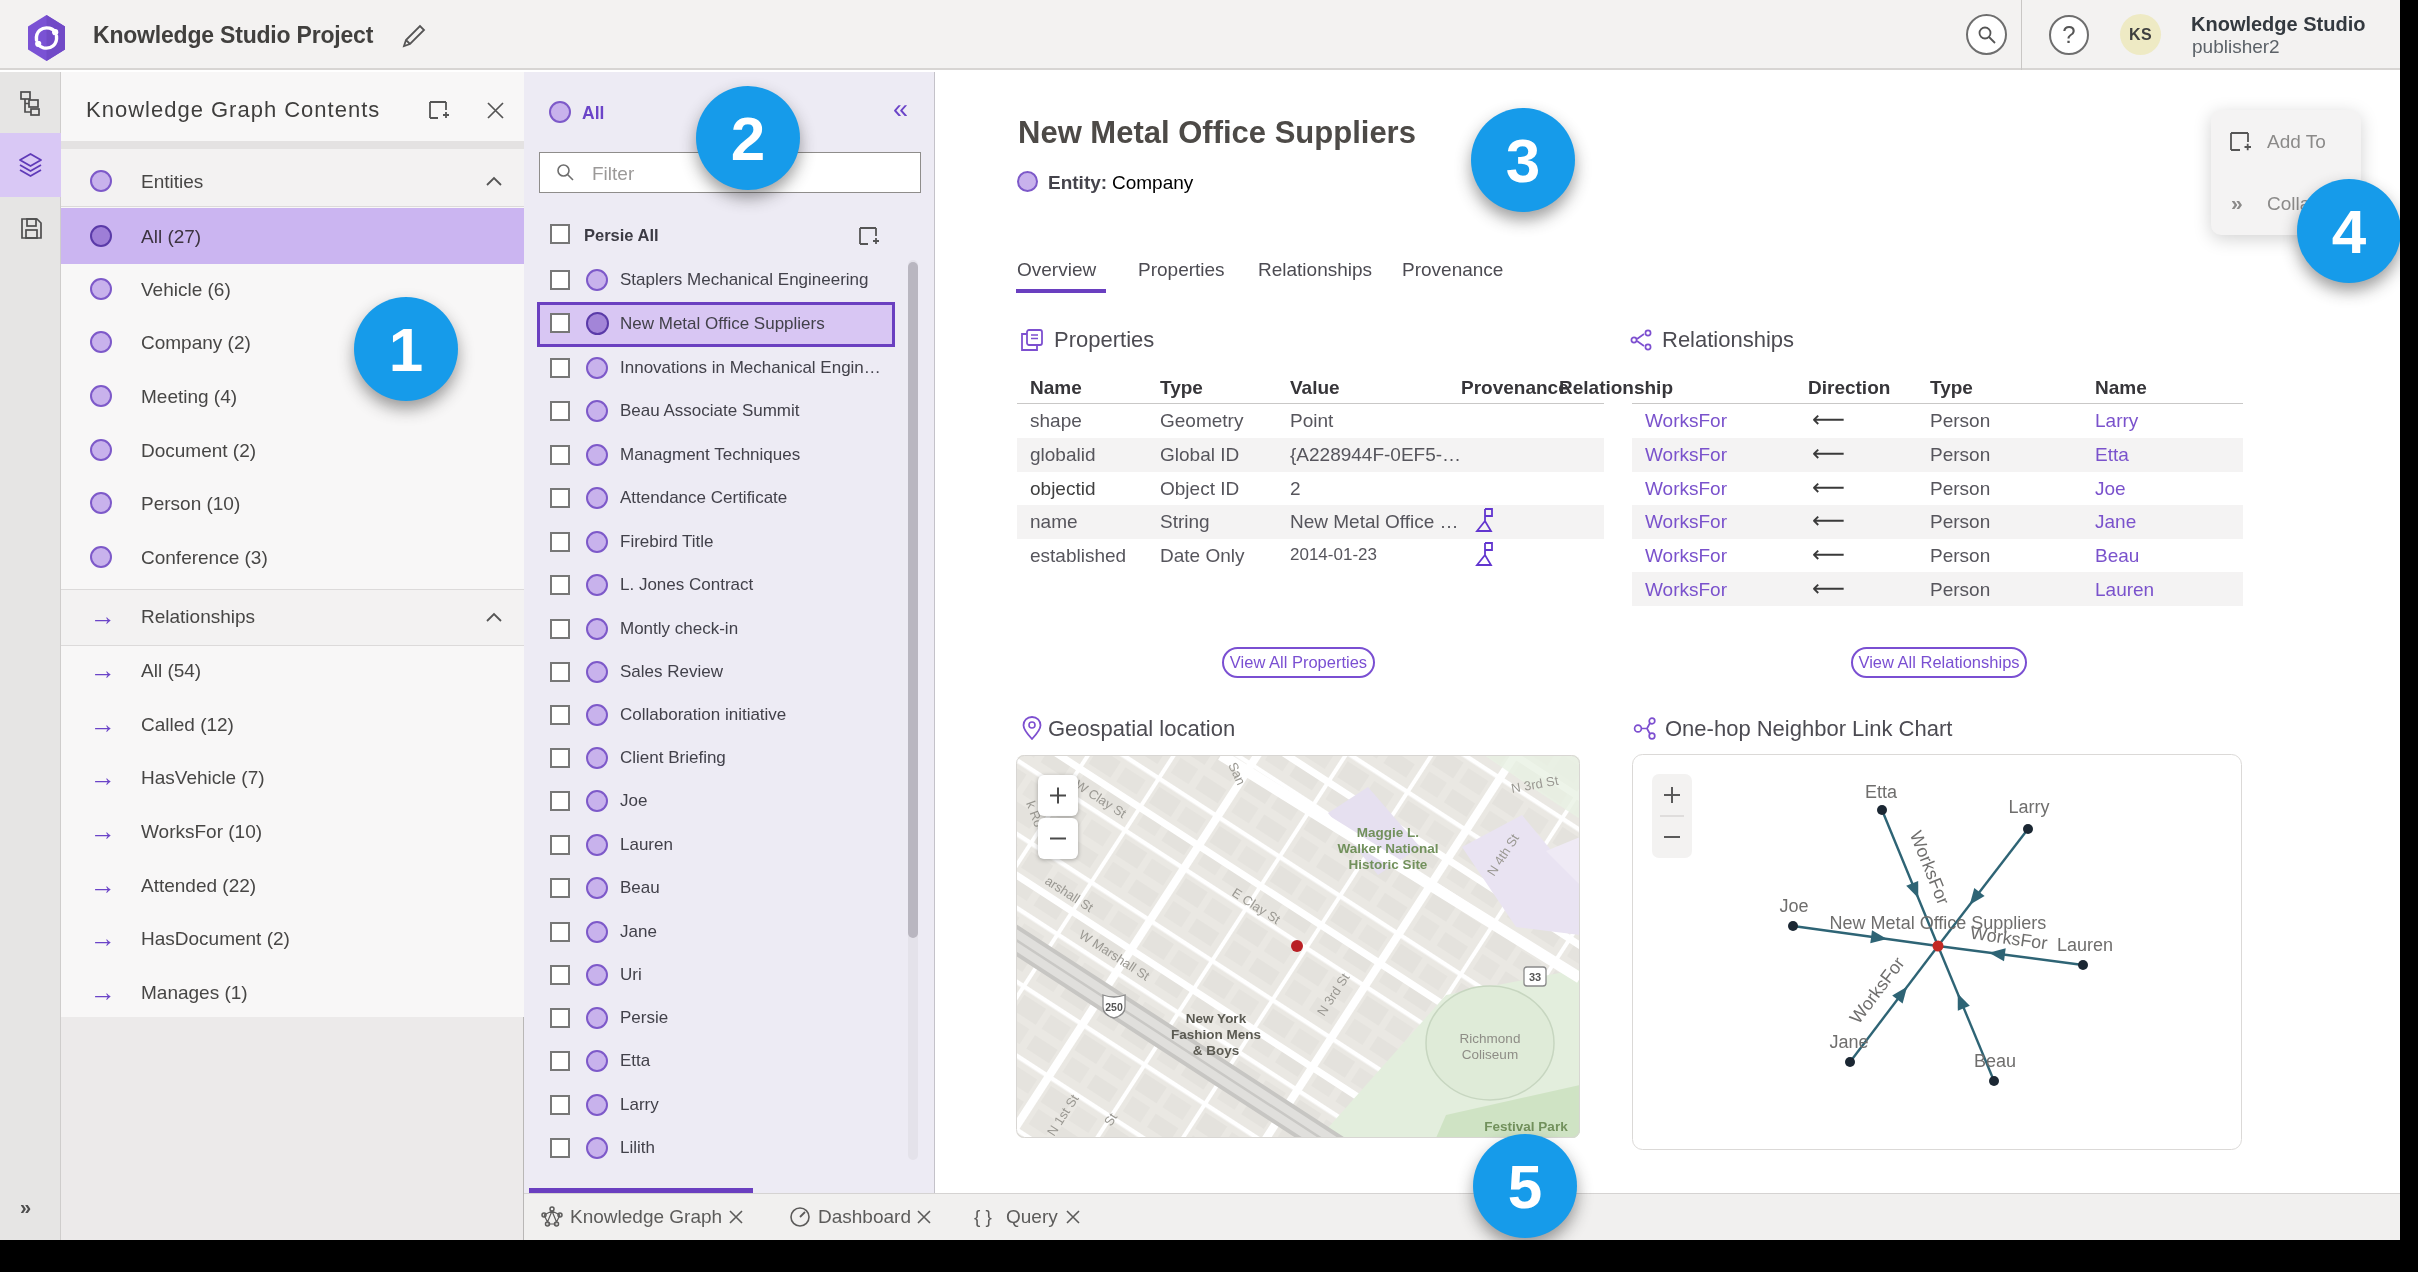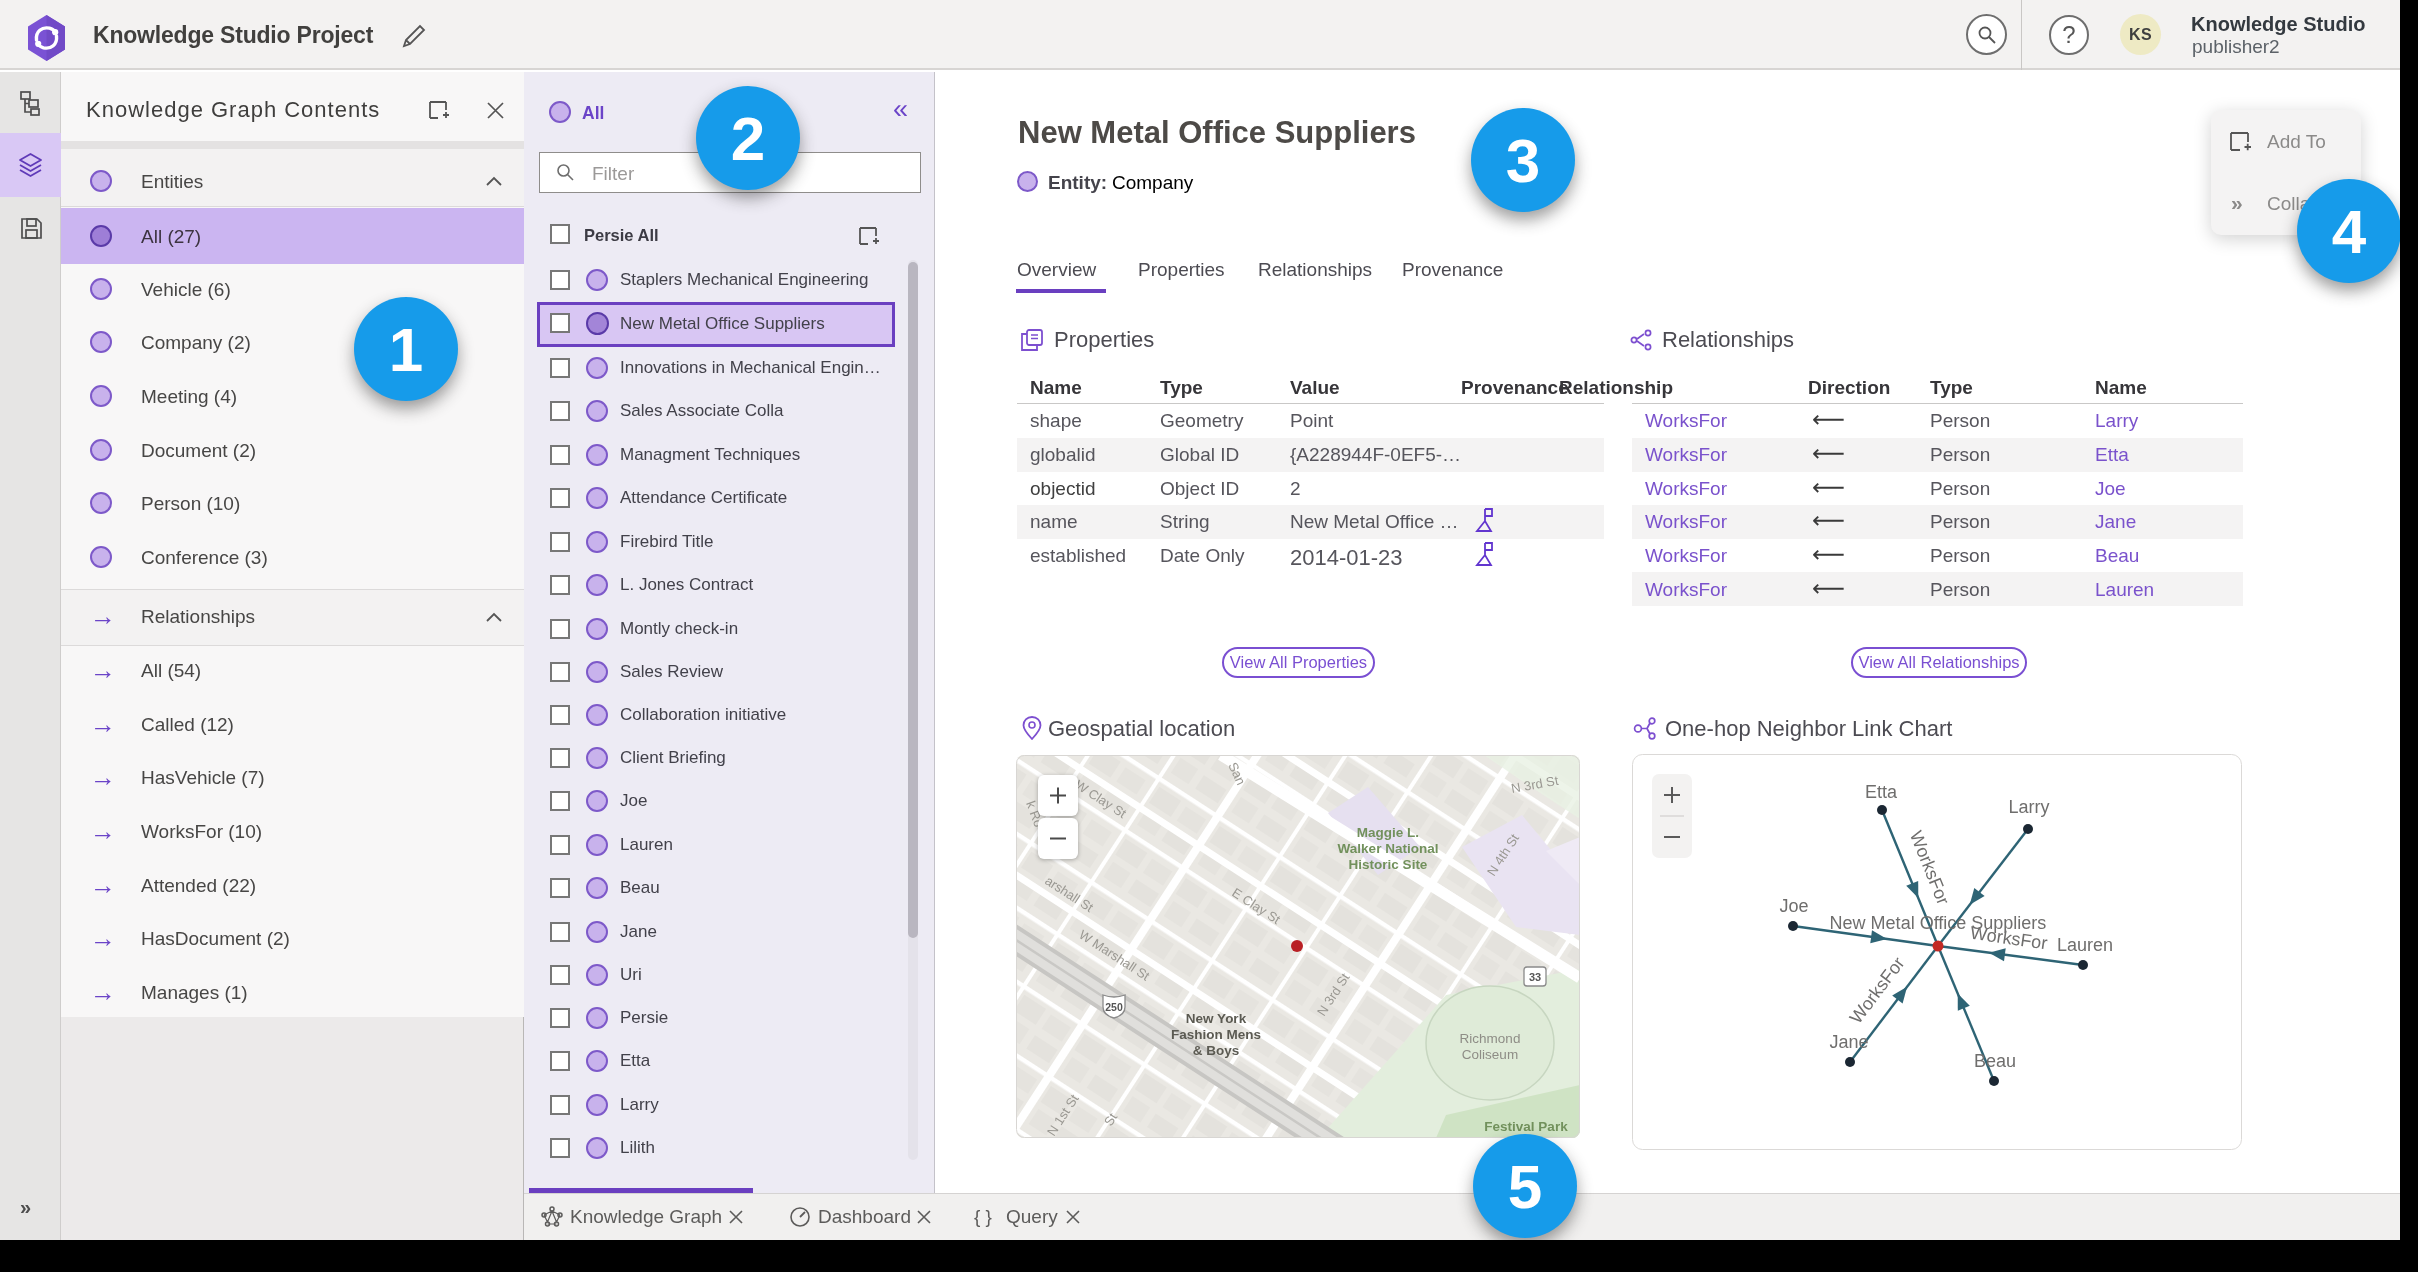--- a/index.html
+++ b/index.html
@@ -149,21 +149,21 @@
 </svg>
 
 <div class="abs checkbox" style="left:550px;top:270px;"></div>
 <div class="abs row-circle" style="left:586px;top:269px;"></div>
 <div class="abs" style="left:620px;top:270px;font-size:17px;color:#42414a;">Staplers Mechanical Engineering</div>
 <div class="abs checkbox" style="left:550px;top:358px;"></div>
 <div class="abs row-circle" style="left:586px;top:357px;"></div>
 <div class="abs" style="left:620px;top:358px;font-size:17px;color:#42414a;">Innovations in Mechanical Engin…</div>
 <div class="abs checkbox" style="left:550px;top:401px;"></div>
 <div class="abs row-circle" style="left:586px;top:400px;"></div>
-<div class="abs" style="left:620px;top:401px;font-size:17px;color:#42414a;">Sales Associate Colla</div>
+<div class="abs" style="left:620px;top:401px;font-size:17px;color:#42414a;">Beau Associate Summit</div>
 <div class="abs checkbox" style="left:550px;top:445px;"></div>
 <div class="abs row-circle" style="left:586px;top:444px;"></div>
 <div class="abs" style="left:620px;top:445px;font-size:17px;color:#42414a;">Managment Techniques</div>
 <div class="abs checkbox" style="left:550px;top:488px;"></div>
 <div class="abs row-circle" style="left:586px;top:487px;"></div>
 <div class="abs" style="left:620px;top:488px;font-size:17px;color:#42414a;">Attendance Certificate</div>
 <div class="abs checkbox" style="left:550px;top:532px;"></div>
 <div class="abs row-circle" style="left:586px;top:531px;"></div>
 <div class="abs" style="left:620px;top:532px;font-size:17px;color:#42414a;">Firebird Title</div>
 <div class="abs checkbox" style="left:550px;top:575px;"></div>
@@ -259,21 +259,21 @@
 <div class="abs" style="left:1160px;top:478px;font-size:19px;color:#56555c;">Object ID</div>
 <div class="abs" style="left:1290px;top:478px;font-size:19px;color:#56555c;">2</div>
 <div class="abs" style="left:1030px;top:511px;font-size:19px;color:#56555c;">name</div>
 <div class="abs" style="left:1160px;top:511px;font-size:19px;color:#56555c;">String</div>
 <div class="abs" style="left:1290px;top:511px;font-size:19px;color:#56555c;">New Metal Office …</div>
 <svg class="abs" style="left:1472px;top:507px;" width="22" height="26" viewBox="0 0 22 26">
     <path d="M13 2 L13 14 M13 2 L20 2 L20 9 L13 9 M13 14 L5 24 L19 24 Z" fill="none" stroke="#6236cf" stroke-width="1.8"></path>
   </svg>
 <div class="abs" style="left:1030px;top:545px;font-size:19px;color:#56555c;">established</div>
 <div class="abs" style="left:1160px;top:545px;font-size:19px;color:#56555c;">Date Only</div>
-<div class="abs" style="left:1290px;top:545px;font-size:22px;color:#56555c;">2014-01-23</div>
+<div class="abs" style="left:1290px;top:545px;font-size:17px;color:#56555c;">2014-01-23</div>
 <svg class="abs" style="left:1472px;top:541px;" width="22" height="26" viewBox="0 0 22 26">
     <path d="M13 2 L13 14 M13 2 L20 2 L20 9 L13 9 M13 14 L5 24 L19 24 Z" fill="none" stroke="#6236cf" stroke-width="1.8"></path>
   </svg>
 
 <div class="abs" style="left:1559px;top:377px;font-size:19px;font-weight:bold;color:#363539;">Relationship</div>
 <div class="abs" style="left:1808px;top:377px;font-size:19px;font-weight:bold;color:#363539;">Direction</div>
 <div class="abs" style="left:1930px;top:377px;font-size:19px;font-weight:bold;color:#363539;">Type</div>
 <div class="abs" style="left:2095px;top:377px;font-size:19px;font-weight:bold;color:#363539;">Name</div>
 <div class="abs" style="left:1632px;top:403px;width:611px;height:1px;background:#c9c8c7;"></div>
 <div class="abs" style="left:1632px;top:438px;width:611px;height:34px;background:#f4f3f3;"></div>

